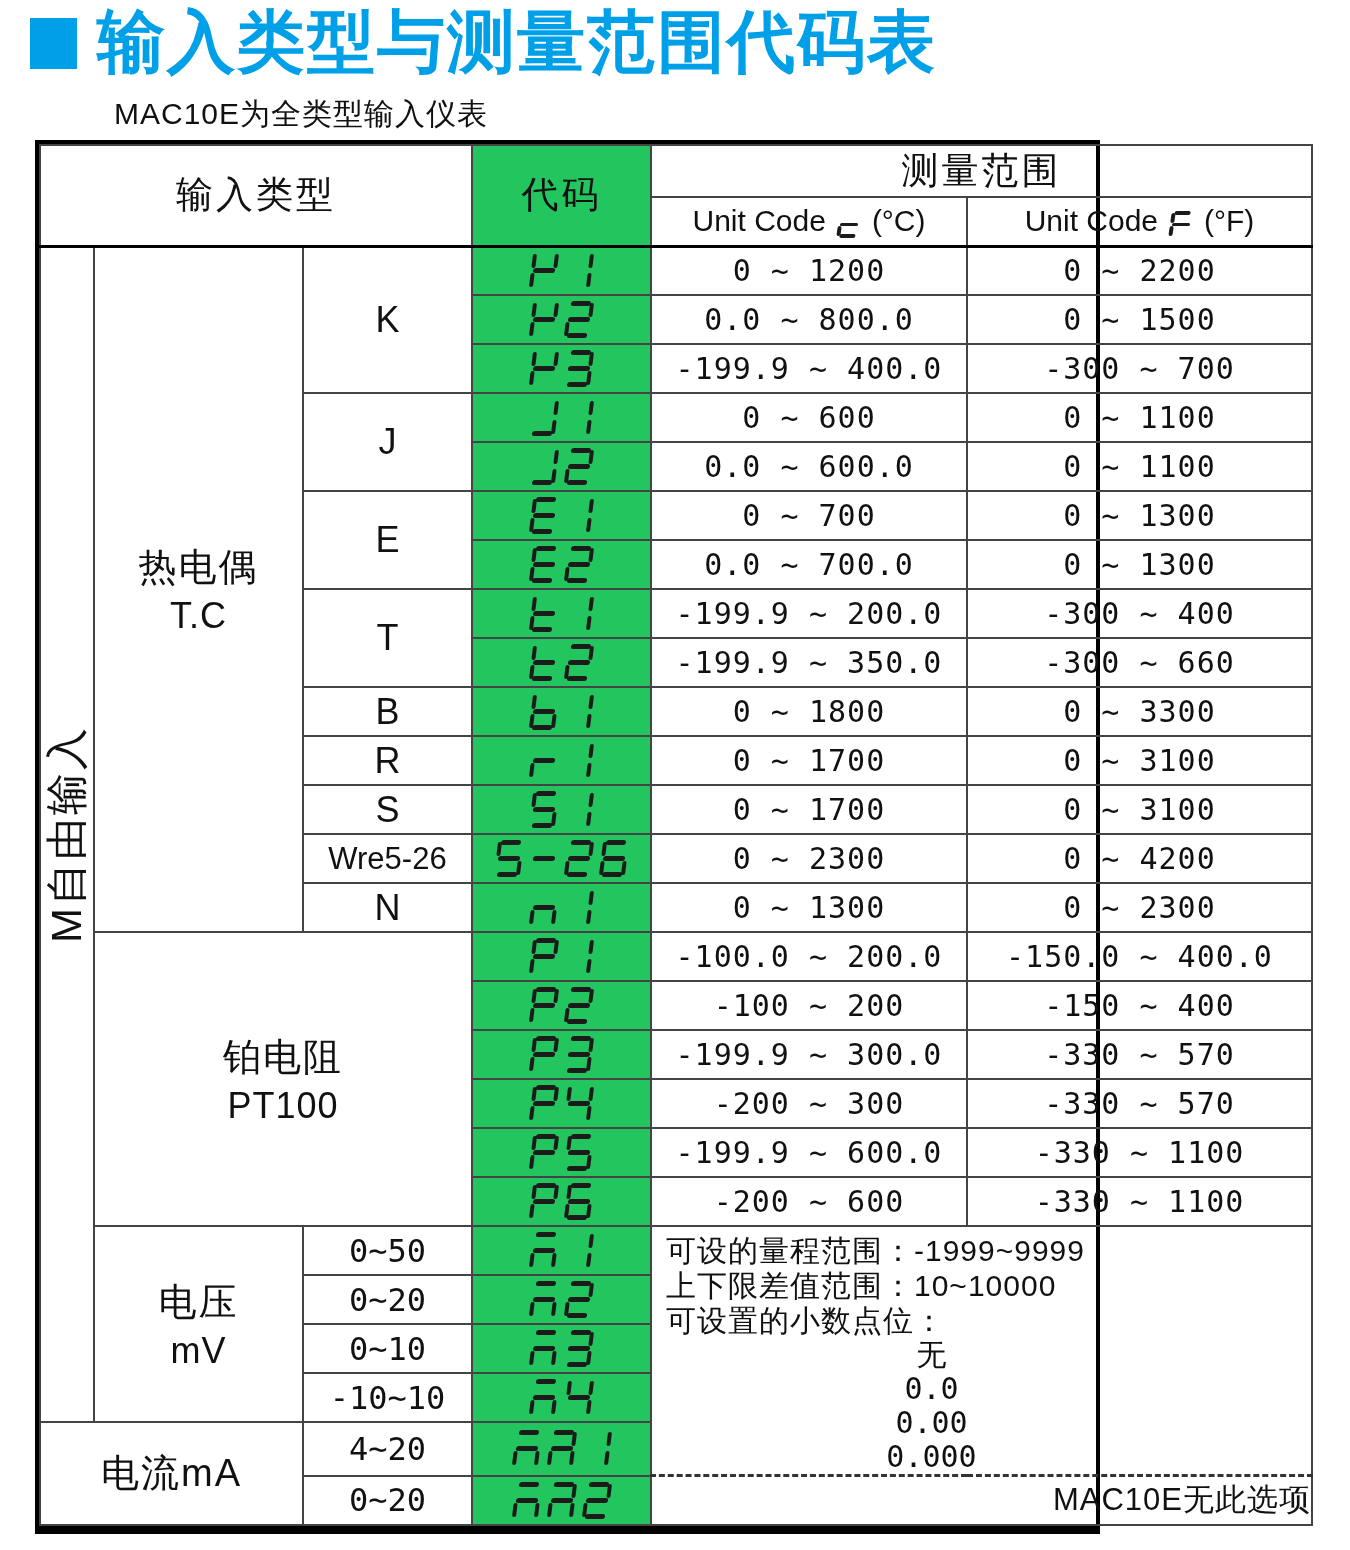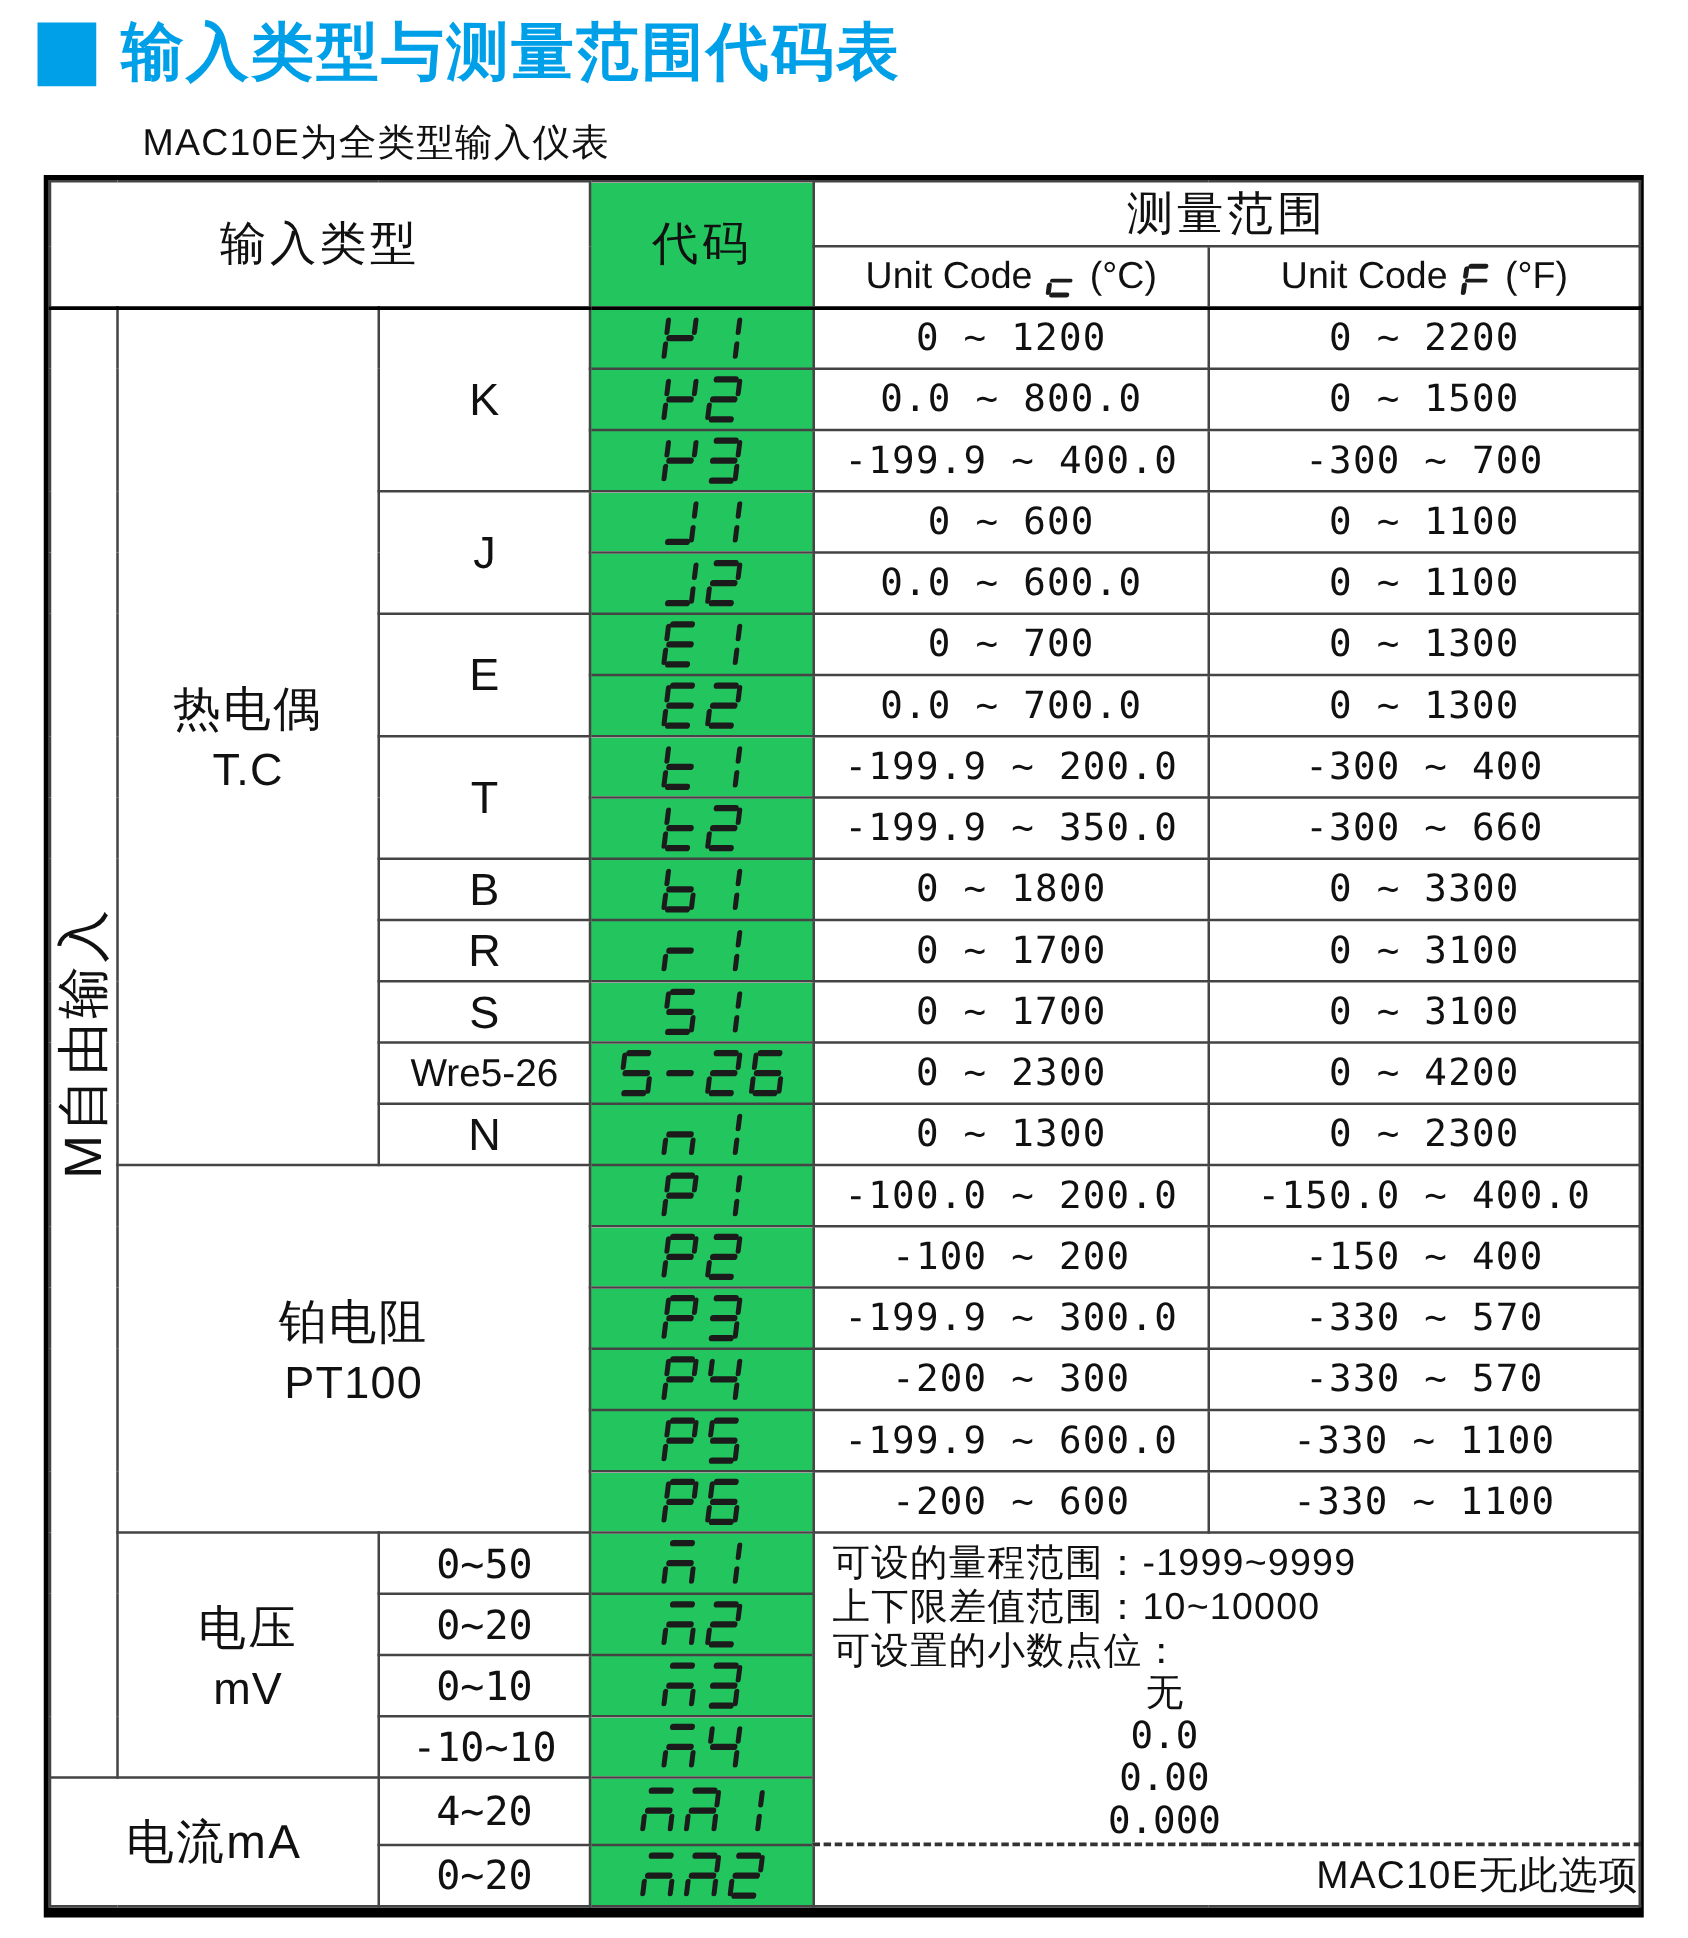--- a/index.html
+++ b/index.html
@@ -3,25 +3,25 @@
 <meta charset="utf-8">
 <style>
   html,body{margin:0;padding:0;background:#ffffff;}
   .canvas{
     position:relative;width:1350px;height:1550px;background:#ffffff;overflow:hidden;
     font-family:"Liberation Sans","DejaVu Sans",sans-serif;color:#111;
   }
   
   .title-row{position:absolute;left:30px;top:10px;display:flex;align-items:flex-start;}
   .title-square{width:47px;height:51px;margin-top:8px;}
-  .page-title{margin-left:20px;font-size:50px;font-weight:bold;letter-spacing:2px;line-height:62px;}
+  .page-title{margin-left:20px;font-size:68px;font-weight:bold;letter-spacing:2px;line-height:62px;}
   .subtitle{position:absolute;left:114px;top:94px;font-size:30px;letter-spacing:1px;}
   
   .table-wrap{
-    position:absolute;left:35px;top:140px;width:1280px;
+    position:absolute;left:35px;top:140px;width:1065px;
     border:4px solid #000;border-bottom-width:8px;box-sizing:border-box;
   }
   table{border-collapse:collapse;table-layout:fixed;width:100%;}
   td,th{border:2px solid #444;padding:0;text-align:center;vertical-align:middle;
         font-weight:normal;overflow:hidden;}
   tr{height:49px;}
   tr.hrow1{height:48px;}
   tr.hrow2{height:49px;}
   th{font-size:37px;letter-spacing:3px;}
   .hdr-bottom{border-bottom:3px solid #000;}

